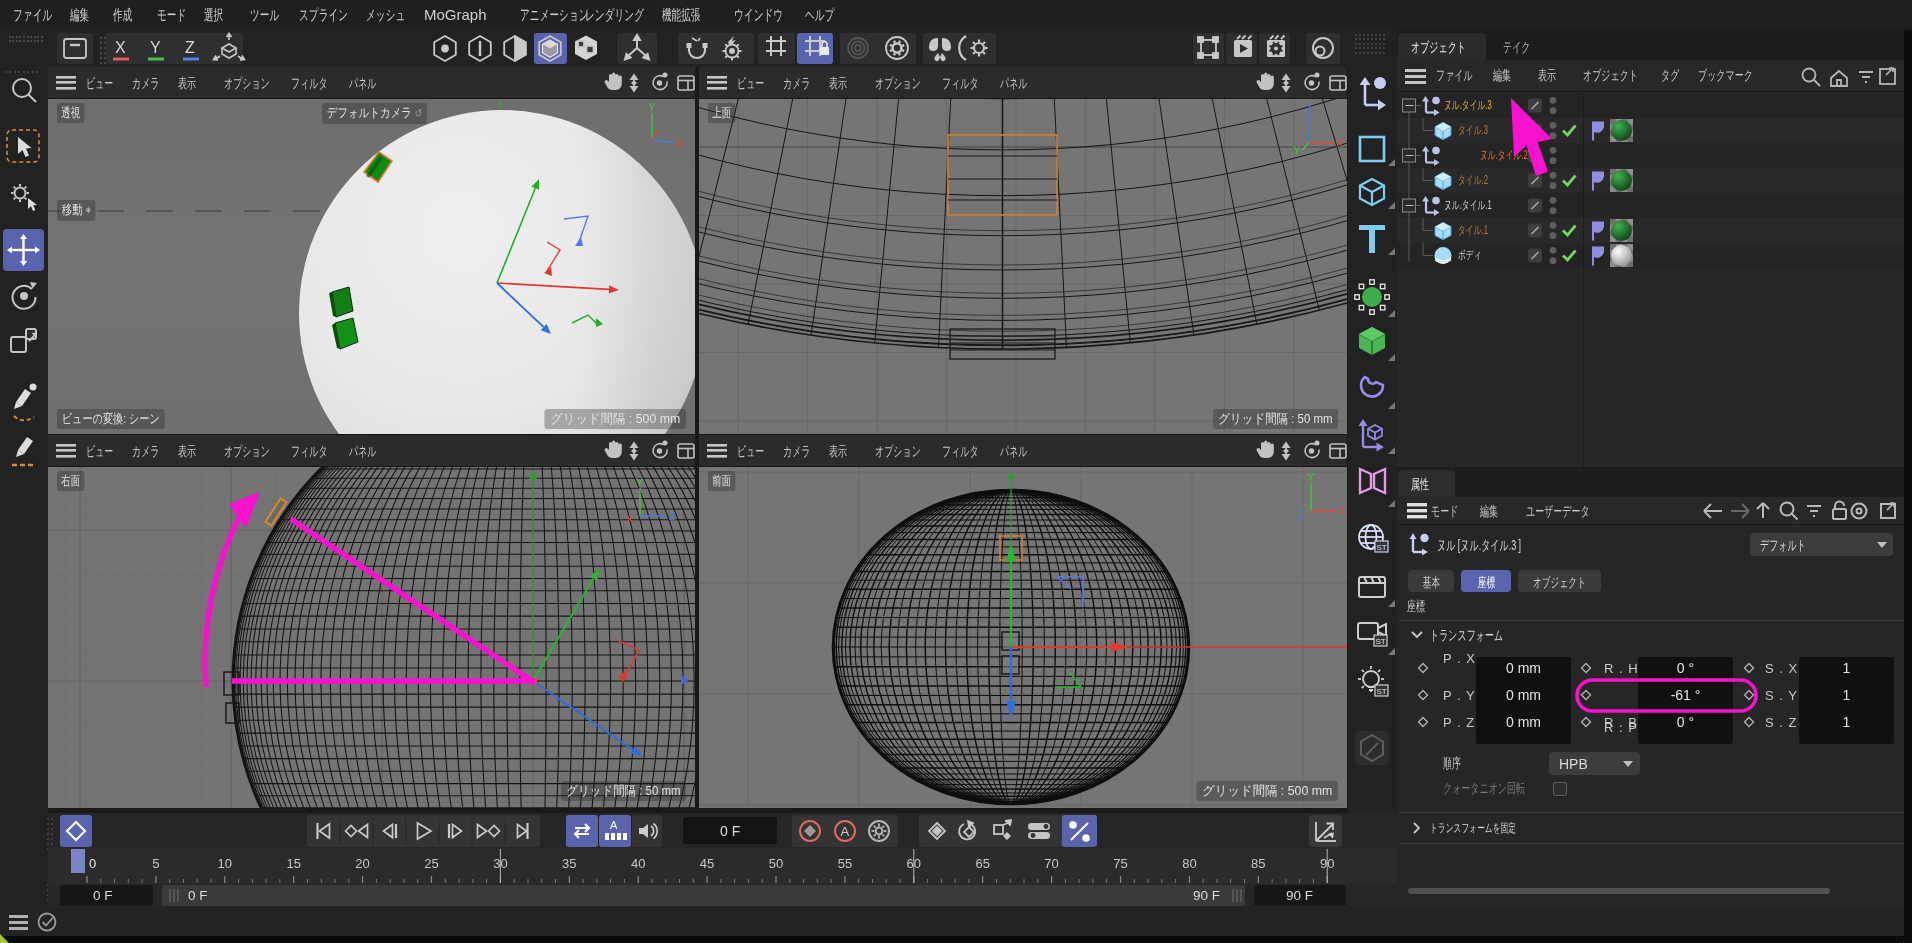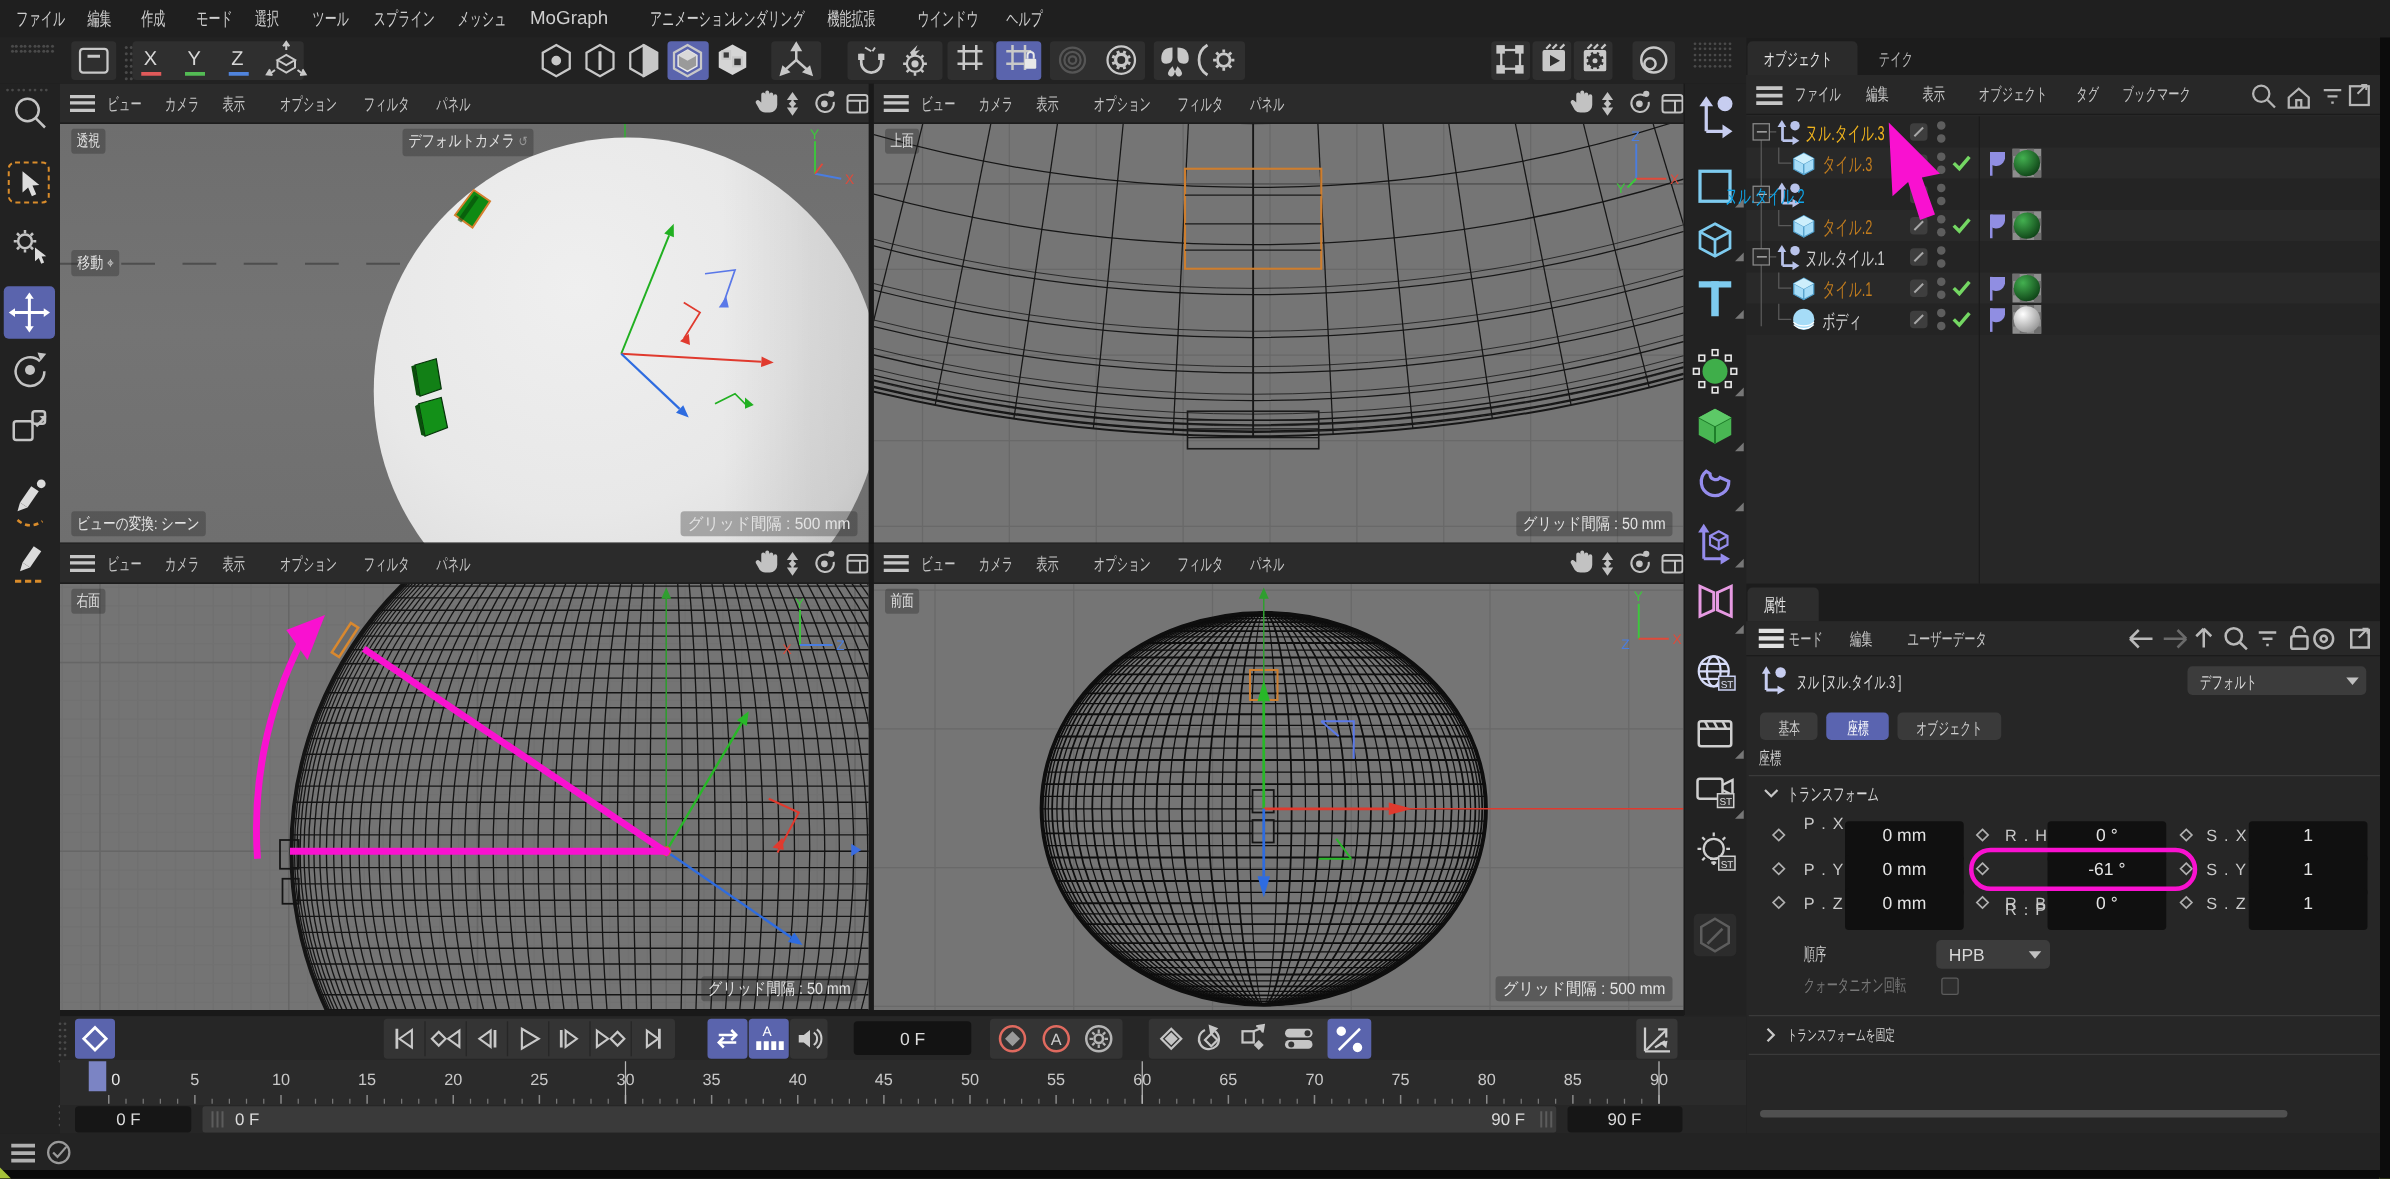--- a/index.html
+++ b/index.html
@@ -8,21 +8,21 @@
 .menubar{left:0;top:0;width:1912px;height:30px;background:#1f1f1f}
 .menubar span{position:absolute;top:6px;font-size:15px;color:#cfcfcf;white-space:nowrap}
 .toolbar{left:0;top:30px;width:1912px;height:37px;background:#222}
 .tbtn{position:absolute;top:3px;height:31px;background:#2f2f2f;border-radius:3px}
 .leftcol{left:0;top:67px;width:48px;height:841px;background:#222}
 .rightcol{left:1347px;top:67px;width:50px;height:745px;background:#222;border-left:1px solid #1a1a1a}
 .vph{position:absolute;height:32px;background:#2b2b2b;border-bottom:1px solid #181818}
 .vph span{position:absolute;top:8px;font-size:14px;color:#c6c6c6;white-space:nowrap}
 .vlabel{position:absolute;background:rgba(35,35,35,0.32);color:#e3e3e3;font-size:13px;line-height:17px;
 padding:1px 6px 2px 6px;border-radius:3px;white-space:nowrap}
-.omtext{position:absolute;font-size:16px;white-space:nowrap}
+.omtext{position:absolute;font-size:12px;white-space:nowrap}
 .ampanel{left:1397px;top:467px;width:507px;height:440px;background:#262626}
 .amlbl{position:absolute;font-size:13px;color:#c9c9c9;white-space:nowrap;letter-spacing:1px}
 .fld{position:absolute;height:33px;background:#101010;border-radius:3px;color:#e4e4e4;
 font-size:14px;text-align:center;line-height:23px}
 .tbgrp{position:absolute;top:3px;height:31px;background:#2f2f2f;border-radius:3px}
 .hl{background:#5a64ad!important}
 .jx{display:inline-block;transform:scaleX(.64);transform-origin:0 50%;font-style:normal;white-space:nowrap}
 .jc{display:inline-block;transform:scaleX(.64);transform-origin:50% 50%;font-style:normal;white-space:nowrap}
 </style></head><body>
 <div class="root">
@@ -1209,21 +1209,21 @@
         <rect x="230.2" y="168.2" width="5.75" height="5.75" fill="#6f6f6f"></rect>
         <radialGradient id="mg6" cx="0.35" cy="0.3" r="0.8">
           <stop offset="0" stop-color="#ffffff"></stop>
           <stop offset="1" stop-color="#8f8f8f"></stop>
         </radialGradient>
         <circle cx="224.5" cy="162.5" r="10.5" fill="url(#mg6)"></circle>
       </g>
     </svg>
     <span class="omtext" style="left:1444px;top:97px;color:#f0b41e"><i class="jx">ヌル.タイル.3</i></span>
     <span class="omtext" style="left:1458px;top:122px;color:#bf7b1e"><i class="jx">タイル.3</i></span>
-    <span class="omtext" style="left:1380px;top:147px;color:#0ea5e9"><i class="jx">ヌル.タイル.2</i></span>
+    <span class="omtext" style="left:1480px;top:147px;color:#f97316"><i class="jx">ヌル.タイル.2</i></span>
     <span class="omtext" style="left:1458px;top:172px;color:#bf7b1e"><i class="jx">タイル.2</i></span>
     <span class="omtext" style="left:1444px;top:197px;color:#d2d2d2"><i class="jx">ヌル.タイル.1</i></span>
     <span class="omtext" style="left:1458px;top:222px;color:#bf7b1e"><i class="jx">タイル.1</i></span>
     <span class="omtext" style="left:1458px;top:247px;color:#d2d2d2"><i class="jx">ボディ</i></span>
     <svg width="60" height="90" style="position:absolute;left:1505px;top:95px">
       <polygon points="6,3 9,62 21.5,50.5 31,81 43,76.5 32.5,47 47,44" fill="#f911d0"></polygon>
     </svg>
     <div class="abs ampanel"></div>
     <div class="abs" style="left:1397px;top:467px;width:515px;height:30px;background:#1c1c1c"></div>
     <div class="abs" style="left:1398px;top:470px;width:57px;height:27px;background:#2d2d2d;border-radius:4px 4px 0 0"></div>

